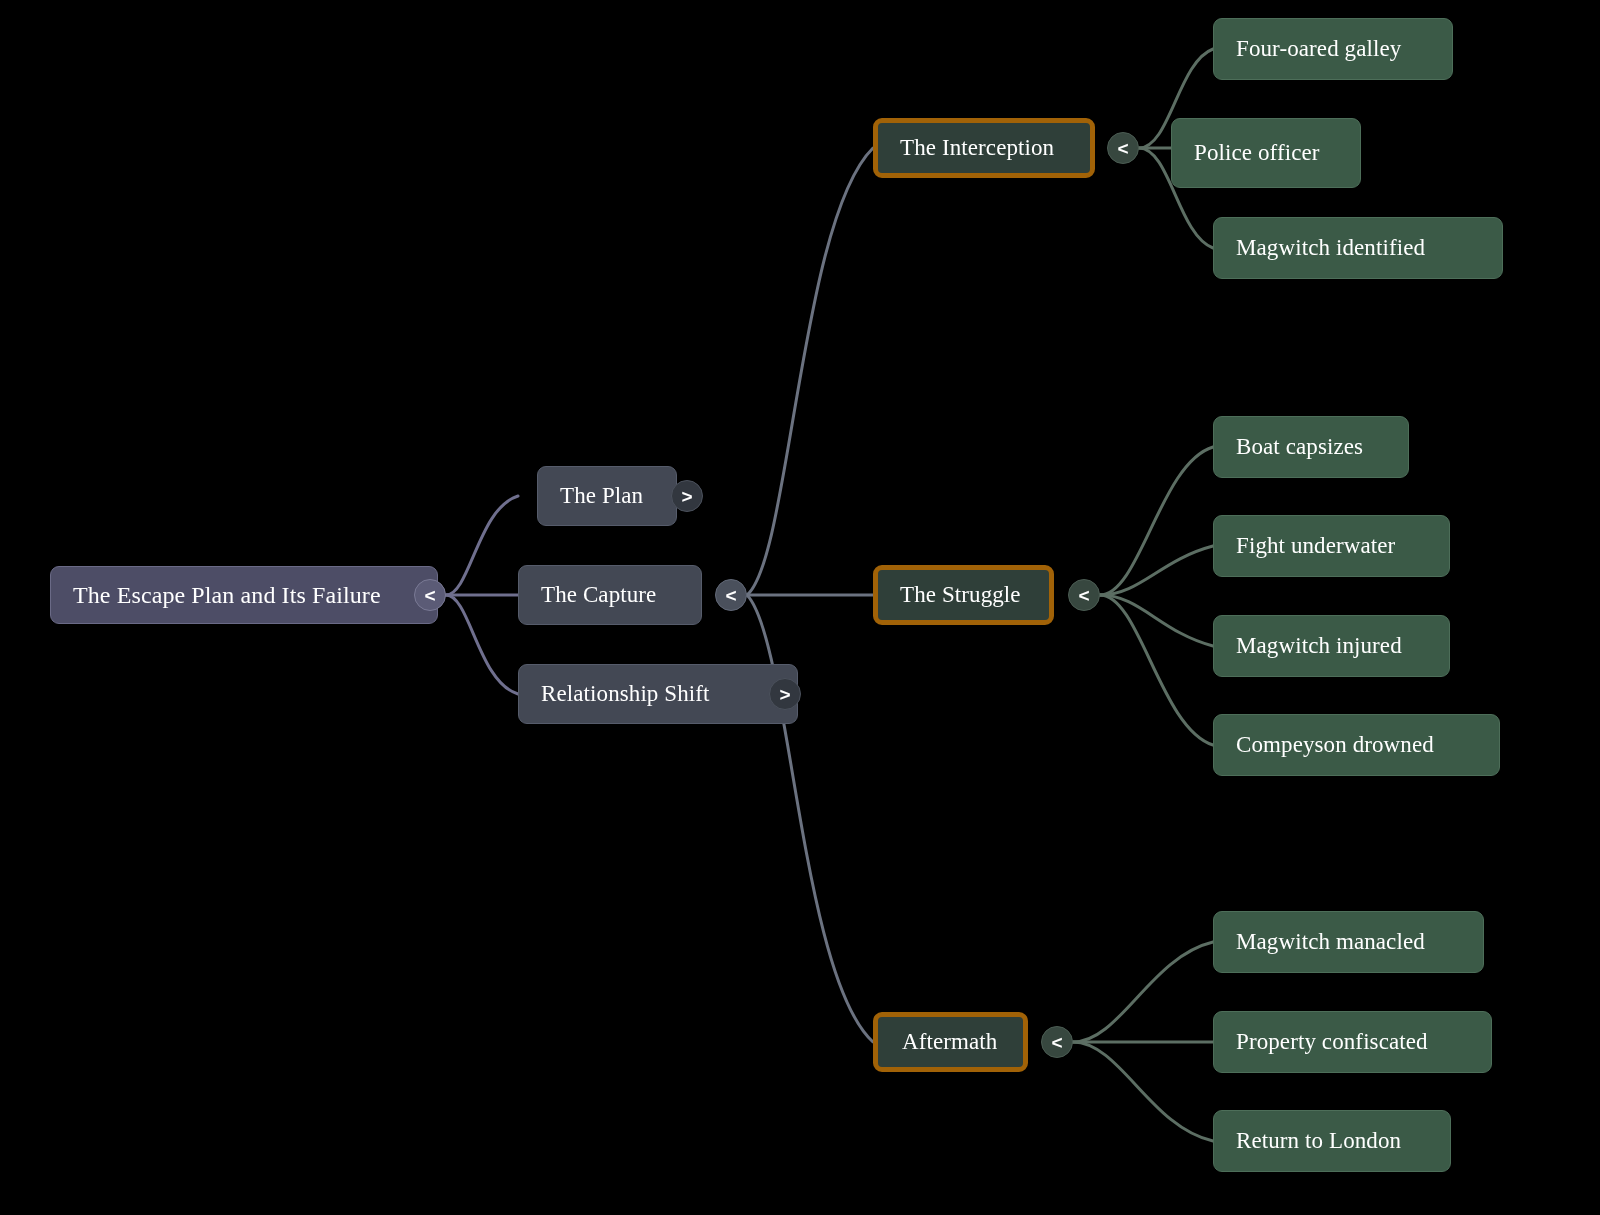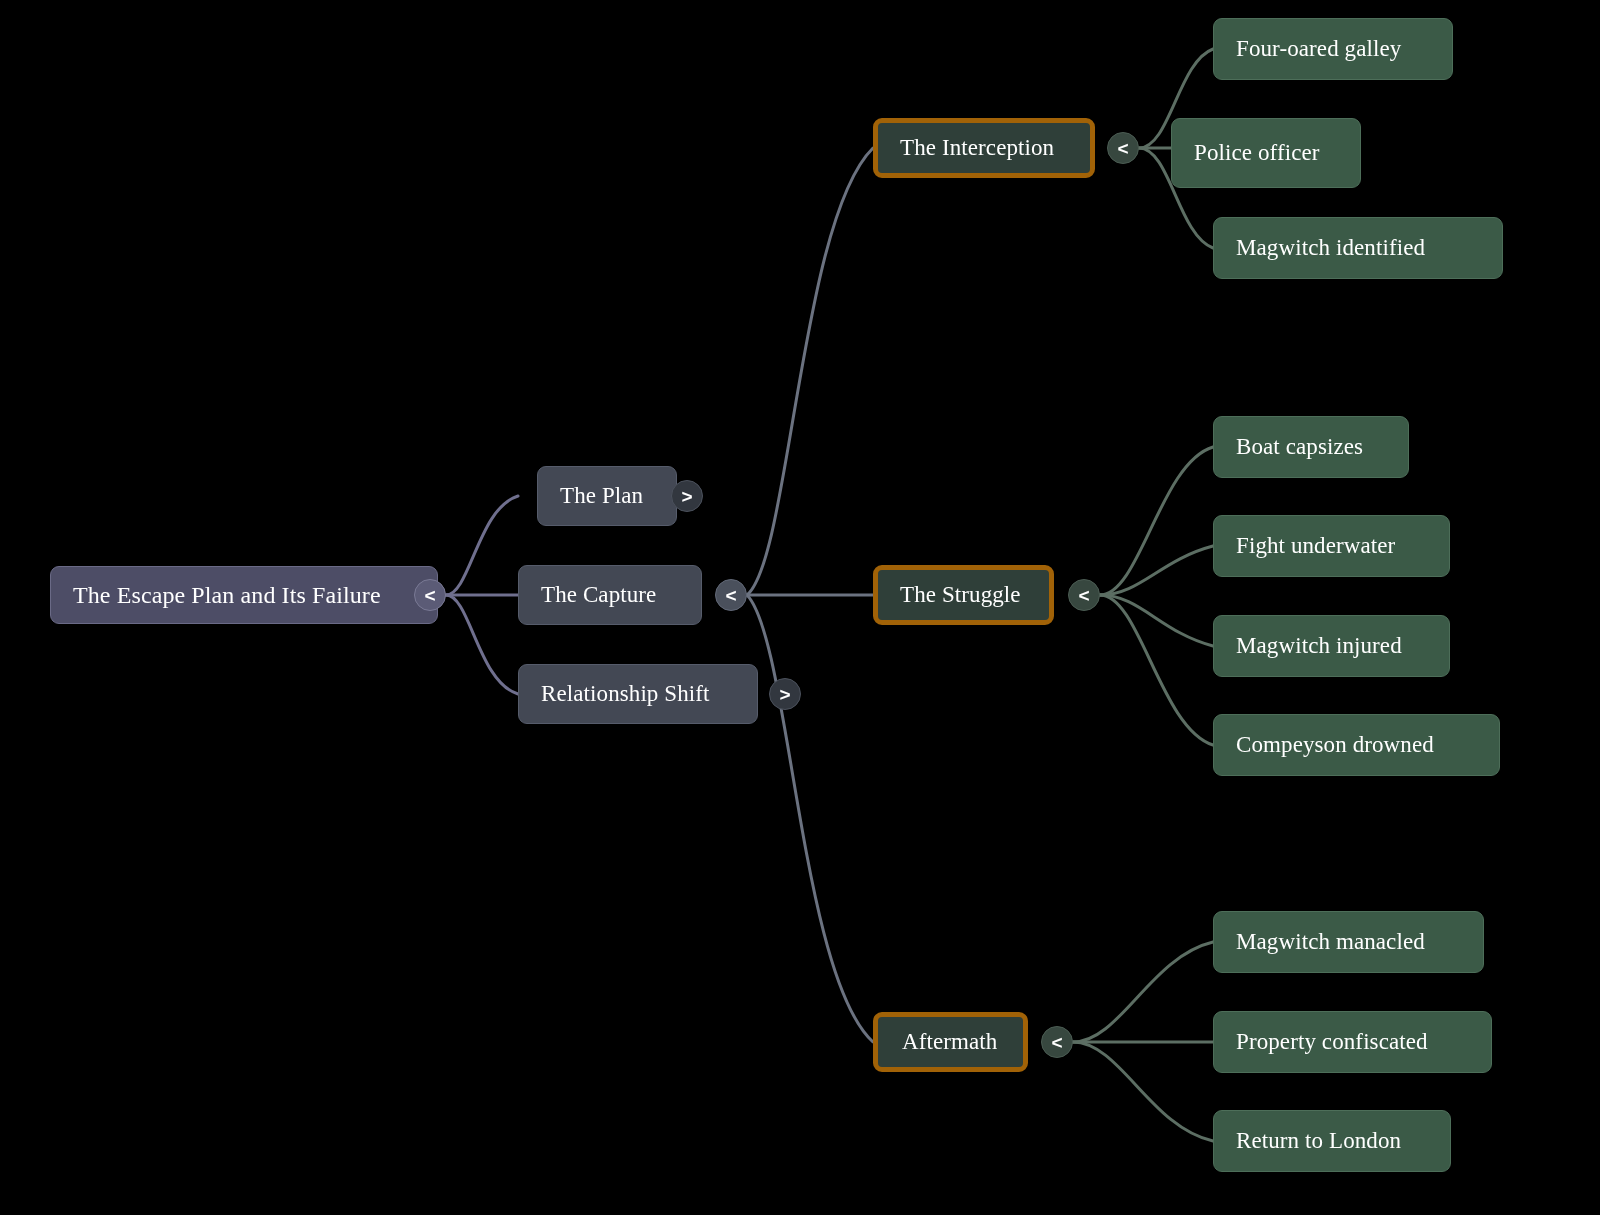--- a/index.html
+++ b/index.html
@@ -155,18 +155,18 @@
       <div class="toggle t-green" style="left: 1041px; top: 1026px;">&lt;</div>
       <div class="node leaf" style="left: 1213px; top: 911px; width: 271px; height: 62px;">
         <span>Magwitch manacled</span>
       </div>
       <div class="node leaf" style="left: 1213px; top: 1011px; width: 279px; height: 62px;">
         <span>Property confiscated</span>
       </div>
       <div class="node leaf" style="left: 1213px; top: 1110px; width: 238px; height: 62px;">
         <span>Return to London</span>
       </div>
-      <div class="node lvl1" style="left: 518px; top: 664px; width: 240px; height: 60px;">
+      <div class="node lvl1" style="left: 518px; top: 664px; width: 280px; height: 60px;">
         <span>Relationship Shift</span>
       </div>
       <div class="toggle t-collapsed" style="left: 769px; top: 678px;">&gt;</div>
     </div>
 </div>
 
 </body></html>

